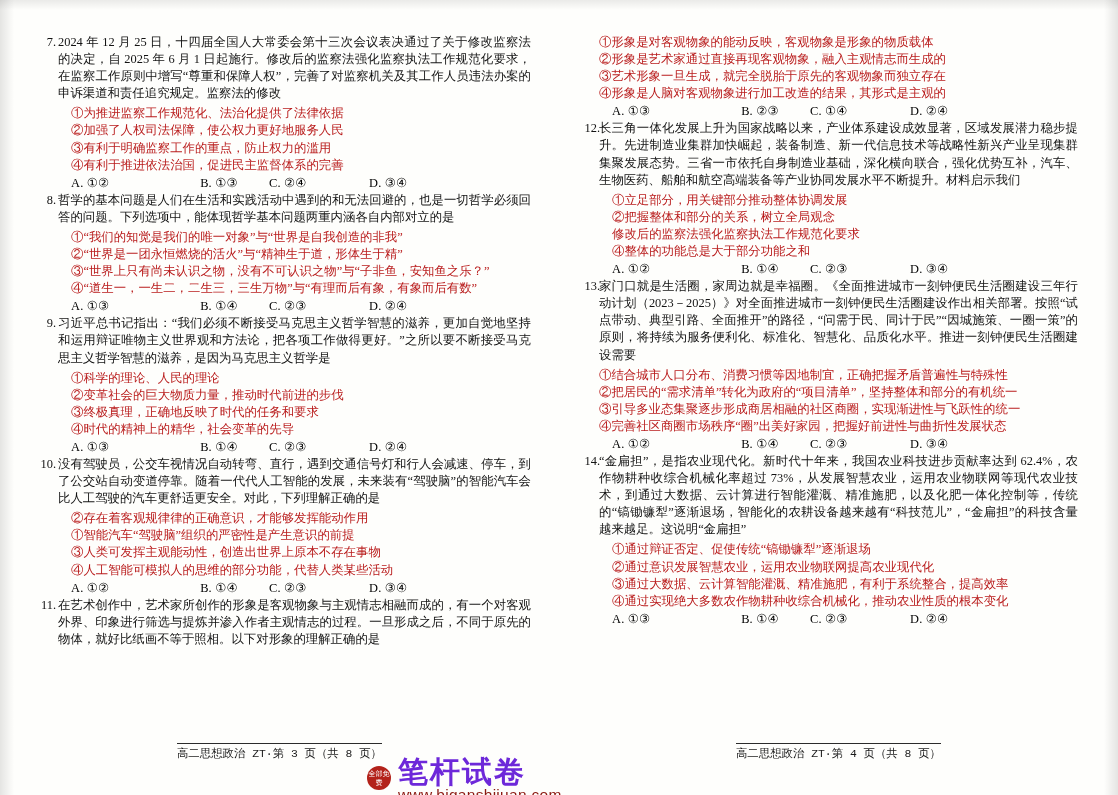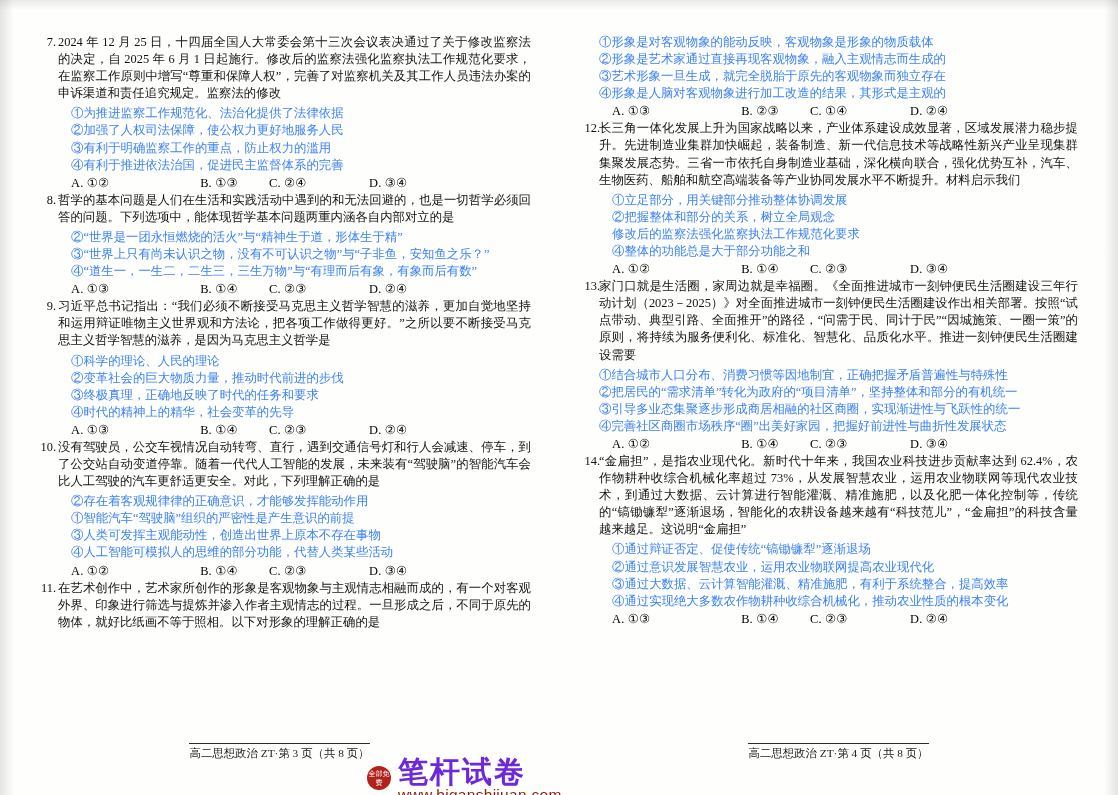--- a/index.html
+++ b/index.html
@@ -58,21 +58,21 @@
   }
   .col.right .q .num {
     left: -21px;
   }
   .stem {
     text-indent: 0;
   }
   .opt {
     font-size: 12.4px;
     line-height: 17.1px;
-    color: #3b82f6;
+    color: #b91c1c;
   }
   .opt.ind {
     padding-left: 13px;
   }
   .answers {
     display: flex;
     font-size: 12.4px;
     line-height: 18px;
     padding-left: 13px;
     letter-spacing: 0.2px;
@@ -84,20 +84,21 @@
   .answers .a2 { width: 100px; text-align: center; }
   .answers .a3 { width: 100px; }
   .answers .a4 { width: 90px; }
   .footer {
     position: absolute;
     bottom: 34px;
     width: 100%;
     text-align: center;
     font-size: 11.4px;
     color: #1a1a1a;
+    font-family: Liberation Mono, monospace;
   }
   .footer-line {
     display: inline-block;
     border-top: 1px solid #2b2b2b;
     padding-top: 2px;
     min-width: 180px;
   }
   .col .footer { left: 0; }
   .watermark {
     position: absolute;
@@ -174,20 +175,21 @@
           <span class="a1">A. ①②</span>
           <span class="a2">B. ①③</span>
           <span class="a3">C. ②④</span>
           <span class="a4">D. ③④</span>
         </div>
 
         <div class="q">
           <span class="num">8.</span>
           <div class="stem">哲学的基本问题是人们在生活和实践活动中遇到的和无法回避的，也是一切哲学必须回答的问题。下列选项中，能体现哲学基本问题两重内涵各自内部对立的是</div>
         </div>
+        <div class="opt ind">①“我们的知觉是我们的唯一对象”与“世界是自我创造的非我”</div>
         <div class="opt ind">②“世界是一团永恒燃烧的活火”与“精神生于道，形体生于精”</div>
         <div class="opt ind">③“世界上只有尚未认识之物，没有不可认识之物”与“子非鱼，安知鱼之乐？”</div>
         <div class="opt ind">④“道生一，一生二，二生三，三生万物”与“有理而后有象，有象而后有数”</div>
         <div class="answers">
           <span class="a1">A. ①③</span>
           <span class="a2">B. ①④</span>
           <span class="a3">C. ②③</span>
           <span class="a4">D. ②④</span>
         </div>
 

